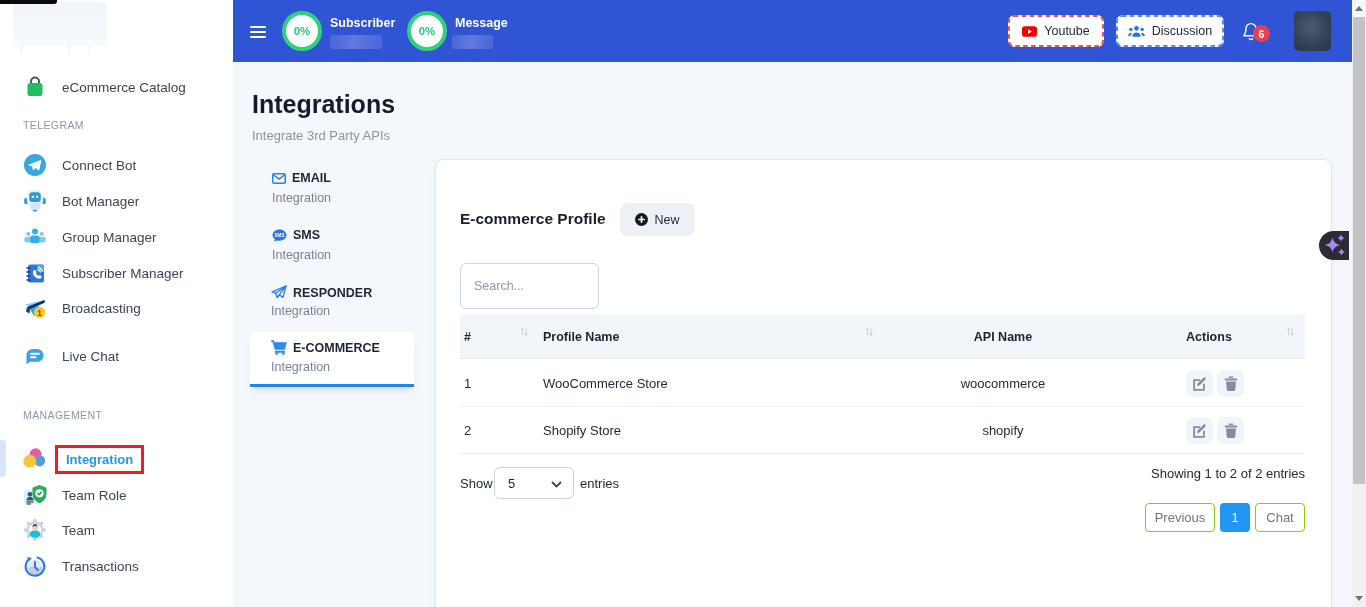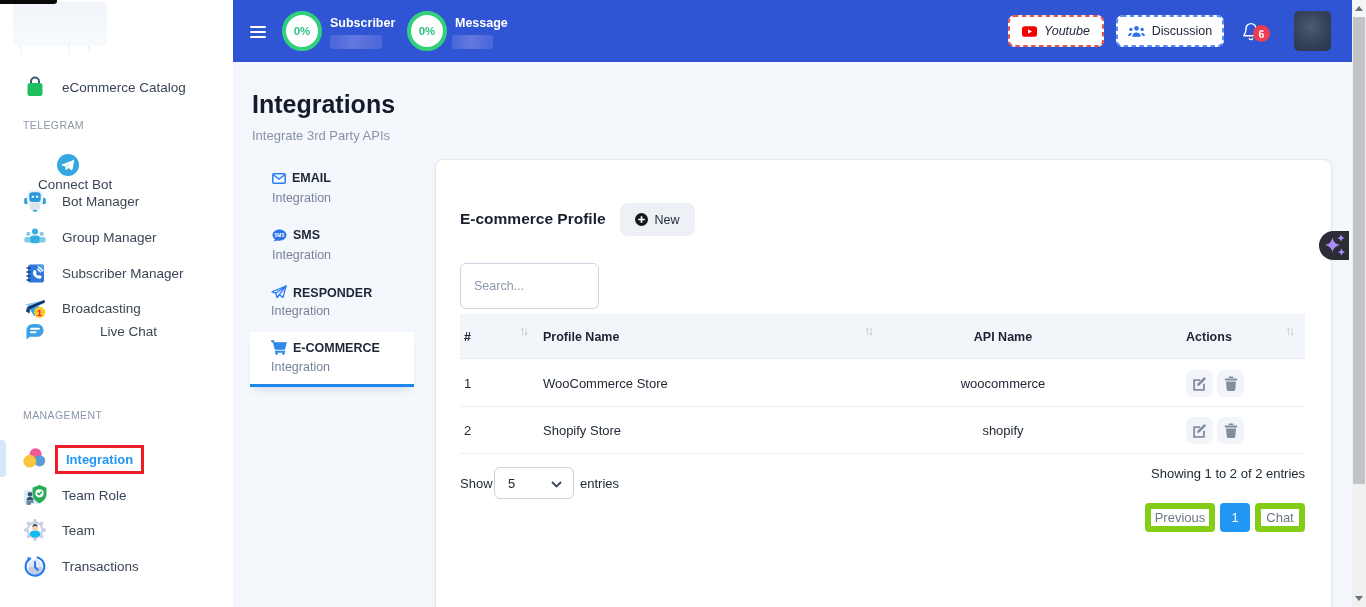--- a/index.html
+++ b/index.html
@@ -5,21 +5,21 @@
 * { margin:0; padding:0; box-sizing:border-box; }
 html,body { width:1366px; height:607px; overflow:hidden; font-family:"Liberation Sans", sans-serif; background:#ffffff; }
 
 #header { position:absolute; left:233px; top:0; width:1119px; height:62px; background:#2f55d4; }
 #burger { position:absolute; left:250px; top:26px; width:16px; }
 #burger div { height:2px; background:#fff; border-radius:2px; margin-bottom:3.2px; }
 .ring { position:absolute; top:11px; width:40px; height:40px; border-radius:50%; background:#fff; border:4px solid #32d07d; display:flex; align-items:center; justify-content:center; color:#2fc381; font-weight:bold; font-size:11.5px; }
 .statlbl { position:absolute; top:16px; color:#fff; font-weight:bold; font-size:12.5px; }
 .skel { position:absolute; top:34.5px; height:14.5px; border-radius:3px; background:linear-gradient(100deg,#4c68d9 10%,#6379e0 45%,#4c68d9 90%); }
 .hbtn { position:absolute; top:15px; height:32px; background:#fff; border-radius:7px; display:flex; align-items:center; justify-content:center; gap:7px; font-size:12.5px; color:#202a38; }
-#ytbtn { left:1008px; width:96px;font-style:italic; }
+#ytbtn { left:1008px; width:96px; }
 #disbtn { left:1116px; width:108px; }
 #badge { position:absolute; left:1253px; top:25px; width:17px; height:17px; border-radius:50%; background:#ee3d50; color:#fff; font-size:10.5px; font-weight:bold; display:flex; align-items:center; justify-content:center; }
 #avatar { position:absolute; left:1294px; top:11px; width:37px; height:40px; border-radius:5px; background:radial-gradient(circle at 45% 40%, #4e5c70 0%, #36435a 50%, #283349 100%); }
 
 #sidebar { position:absolute; left:0; top:0; width:233px; height:607px; background:#fff; }
 #blackbar { position:absolute; left:0; top:0; width:57px; height:3.5px; background:#0a0a0a; border-radius:0 0 3px 0; }
 #ghost { position:absolute; left:13px; top:2px; width:94px; height:44px; border-radius:4px; background:linear-gradient(180deg,#f1f4fa,#f7fafd); }
 .streak { position:absolute; width:2px; background:linear-gradient(#edf1f8, rgba(255,255,255,0)); }
 .mi { position:absolute; left:23px; display:flex; align-items:center; }
 .mi svg { width:24px; height:24px; flex:0 0 24px; }
@@ -39,21 +39,21 @@
 #cardtitle { position:absolute; left:460px; top:210px; font-size:15.5px; font-weight:bold; color:#182030; }
 #newbtn { position:absolute; left:620px; top:203px; width:75px; height:33px; background:#edf1f6; border-radius:8px; display:flex; align-items:center; justify-content:center; gap:6px; font-size:12.5px; color:#1f2937; }
 #search { position:absolute; left:460px; top:263px; width:139px; height:46px; border:1px solid #ccd6e2; border-radius:6px; background:#fff; display:flex; align-items:center; padding-left:13px; font-size:12.5px; color:#8b99ab; }
 #thead { position:absolute; left:460px; top:314px; width:845px; height:45px; background:#f2f6fa; border-bottom:1px solid #e6ebf1; }
 .th { position:absolute; font-size:12.5px; font-weight:bold; color:#1b2433; }
 .sort { position:absolute; font-size:12.5px; color:#b9c2cd; letter-spacing:-2.5px; }
 .td { position:absolute; font-size:13px; color:#212b36; }
 .rowline { position:absolute; left:460px; width:845px; height:1px; background:#eceff3; }
 .abtn { position:absolute; width:27px; height:27px; background:#f1f4f9; border-radius:7px; display:flex; align-items:center; justify-content:center; }
 #select5 { position:absolute; left:494px; top:467px; width:80px; height:32px; border:1px solid #c9d2dd; border-radius:6px; background:#fff; display:flex; align-items:center; padding-left:13px; font-size:13px; color:#212b36; }
-.pbtn { position:absolute; top:503px; height:29px; border:6px solid #84cc16; background:#fff; border-radius:4px; display:flex; align-items:center; justify-content:center; font-size:13px; color:#6e7683; }
+.pbtn { position:absolute; top:503px; height:29px; border:1px solid #84cc16; background:#fff; border-radius:4px; display:flex; align-items:center; justify-content:center; font-size:13px; color:#6e7683; }
 #page1 { position:absolute; left:1220px; top:503px; width:30px; height:29px; background:#2196f3; border-radius:4px; color:#fff; font-size:13px; display:flex; align-items:center; justify-content:center; }
 
 #headerwrap,#contentwrap,#cardwrap { position:absolute; left:0; top:0; width:0; height:0; }
 #headerwrap *, #contentwrap *, #cardwrap * { white-space:nowrap; }
 
 #aibtn { position:absolute; left:1319px; top:231px; width:30px; height:29px; background:#2c2c34; border-radius:15px 0 0 15px; z-index:30; }
 #sbar { position:absolute; left:1352px; top:0; width:14px; height:607px; background:#f1f1f1; }
 #sthumb { position:absolute; left:1353px; top:17px; width:12px; height:467px; background:#c2c3c6; }
 .sarr { position:absolute; left:1352px; width:14px; height:17px; background:#f5f6f8; display:flex; align-items:center; justify-content:center; }
 .sarr div { width:0; height:0; border-left:4px solid transparent; border-right:4px solid transparent; }
@@ -112,21 +112,21 @@
   <div id="blackbar"></div>
 
   <div class="mi" style="top:75px;">
     <svg viewBox="0 0 24 24">
         <path d="M8 10 V6.5 a4 4 0 0 1 8 0 V10" fill="none" stroke="#44596e" stroke-width="2"></path>
         <rect x="4.5" y="8" width="15" height="13" rx="2.8" fill="#1dbf5e"></rect>
       </svg>
     <span>eCommerce Catalog</span>
   </div>
   <div class="slabel" style="top:119px;">TELEGRAM</div>
-  <div class="mi" style="top:153px;flex-direction:column;">
+  <div class="mi" style="top:153px;">
     <svg viewBox="0 0 24 24">
         <circle cx="12" cy="12" r="11" fill="#35a8e0"></circle>
         <path d="M17.8 6.9 L5.9 11.4 c-.5.2-.5.8.05 1l2.9.95.95 3.1c.15.5.7.6 1.05.2l1.5-1.75 2.95 2.15c.4.3 1 .08 1.1-.42l1.8-9c.1-.6-.4-1-.95-.73z" fill="#fff"></path>
         <path d="M8.85 13.35 l.95 3.1 .6-2.1 4.9-4.7 -6.45 3.7z" fill="#c8e7f5"></path>
       </svg>
     <span>Connect Bot</span>
   </div>
   <div class="mi" style="top:189px;">
     <svg viewBox="0 0 24 24">
         <rect x="1.2" y="8.8" width="4" height="6.5" rx="2" fill="#2a99dc"></rect>
@@ -170,21 +170,21 @@
     <svg viewBox="0 0 24 24">
         <path d="M2 8.5 L21.5 4 L9.5 12 z" fill="#85cdf4"></path>
         <path d="M21.5 4 L22 6.5 L7 13.5 L4 11 z" fill="#0d2f6e"></path>
         <path d="M4 11 L7 13.5 L6.5 17.5 L3 15.5 z" fill="#123a7d"></path>
         <path d="M7 13.5 L16.5 8.5 L11.5 20.5 z" fill="#2aa3ef"></path>
         <circle cx="16.6" cy="16.3" r="5.6" fill="#ffc91f"></circle>
         <text x="16.6" y="19.5" font-size="9" font-weight="bold" fill="#e8175d" text-anchor="middle" font-family="Liberation Sans, sans-serif">1</text>
       </svg>
     <span>Broadcasting</span>
   </div>
-  <div class="mi" style="top:319px;gap:38px;">
+  <div class="mi" style="top:344px;">
     <svg viewBox="0 0 24 24">
         <path d="M3.5 11.4 c0-3.6 2.9-6.4 6.6-6.4 h3.8 c3.7 0 6.6 2.8 6.6 6.4 s-2.9 6.4-6.6 6.4 h-7 l-3.4 2.6 z" fill="#3ba0e4"></path>
         <g stroke="#fff" stroke-width="1.9" stroke-linecap="round">
           <line x1="8" y1="9.8" x2="16" y2="9.8"></line>
           <line x1="8" y1="13.2" x2="12.5" y2="13.2"></line>
         </g>
       </svg>
     <span>Live Chat</span>
   </div>
   <div class="slabel" style="top:409px;">MANAGEMENT</div>

